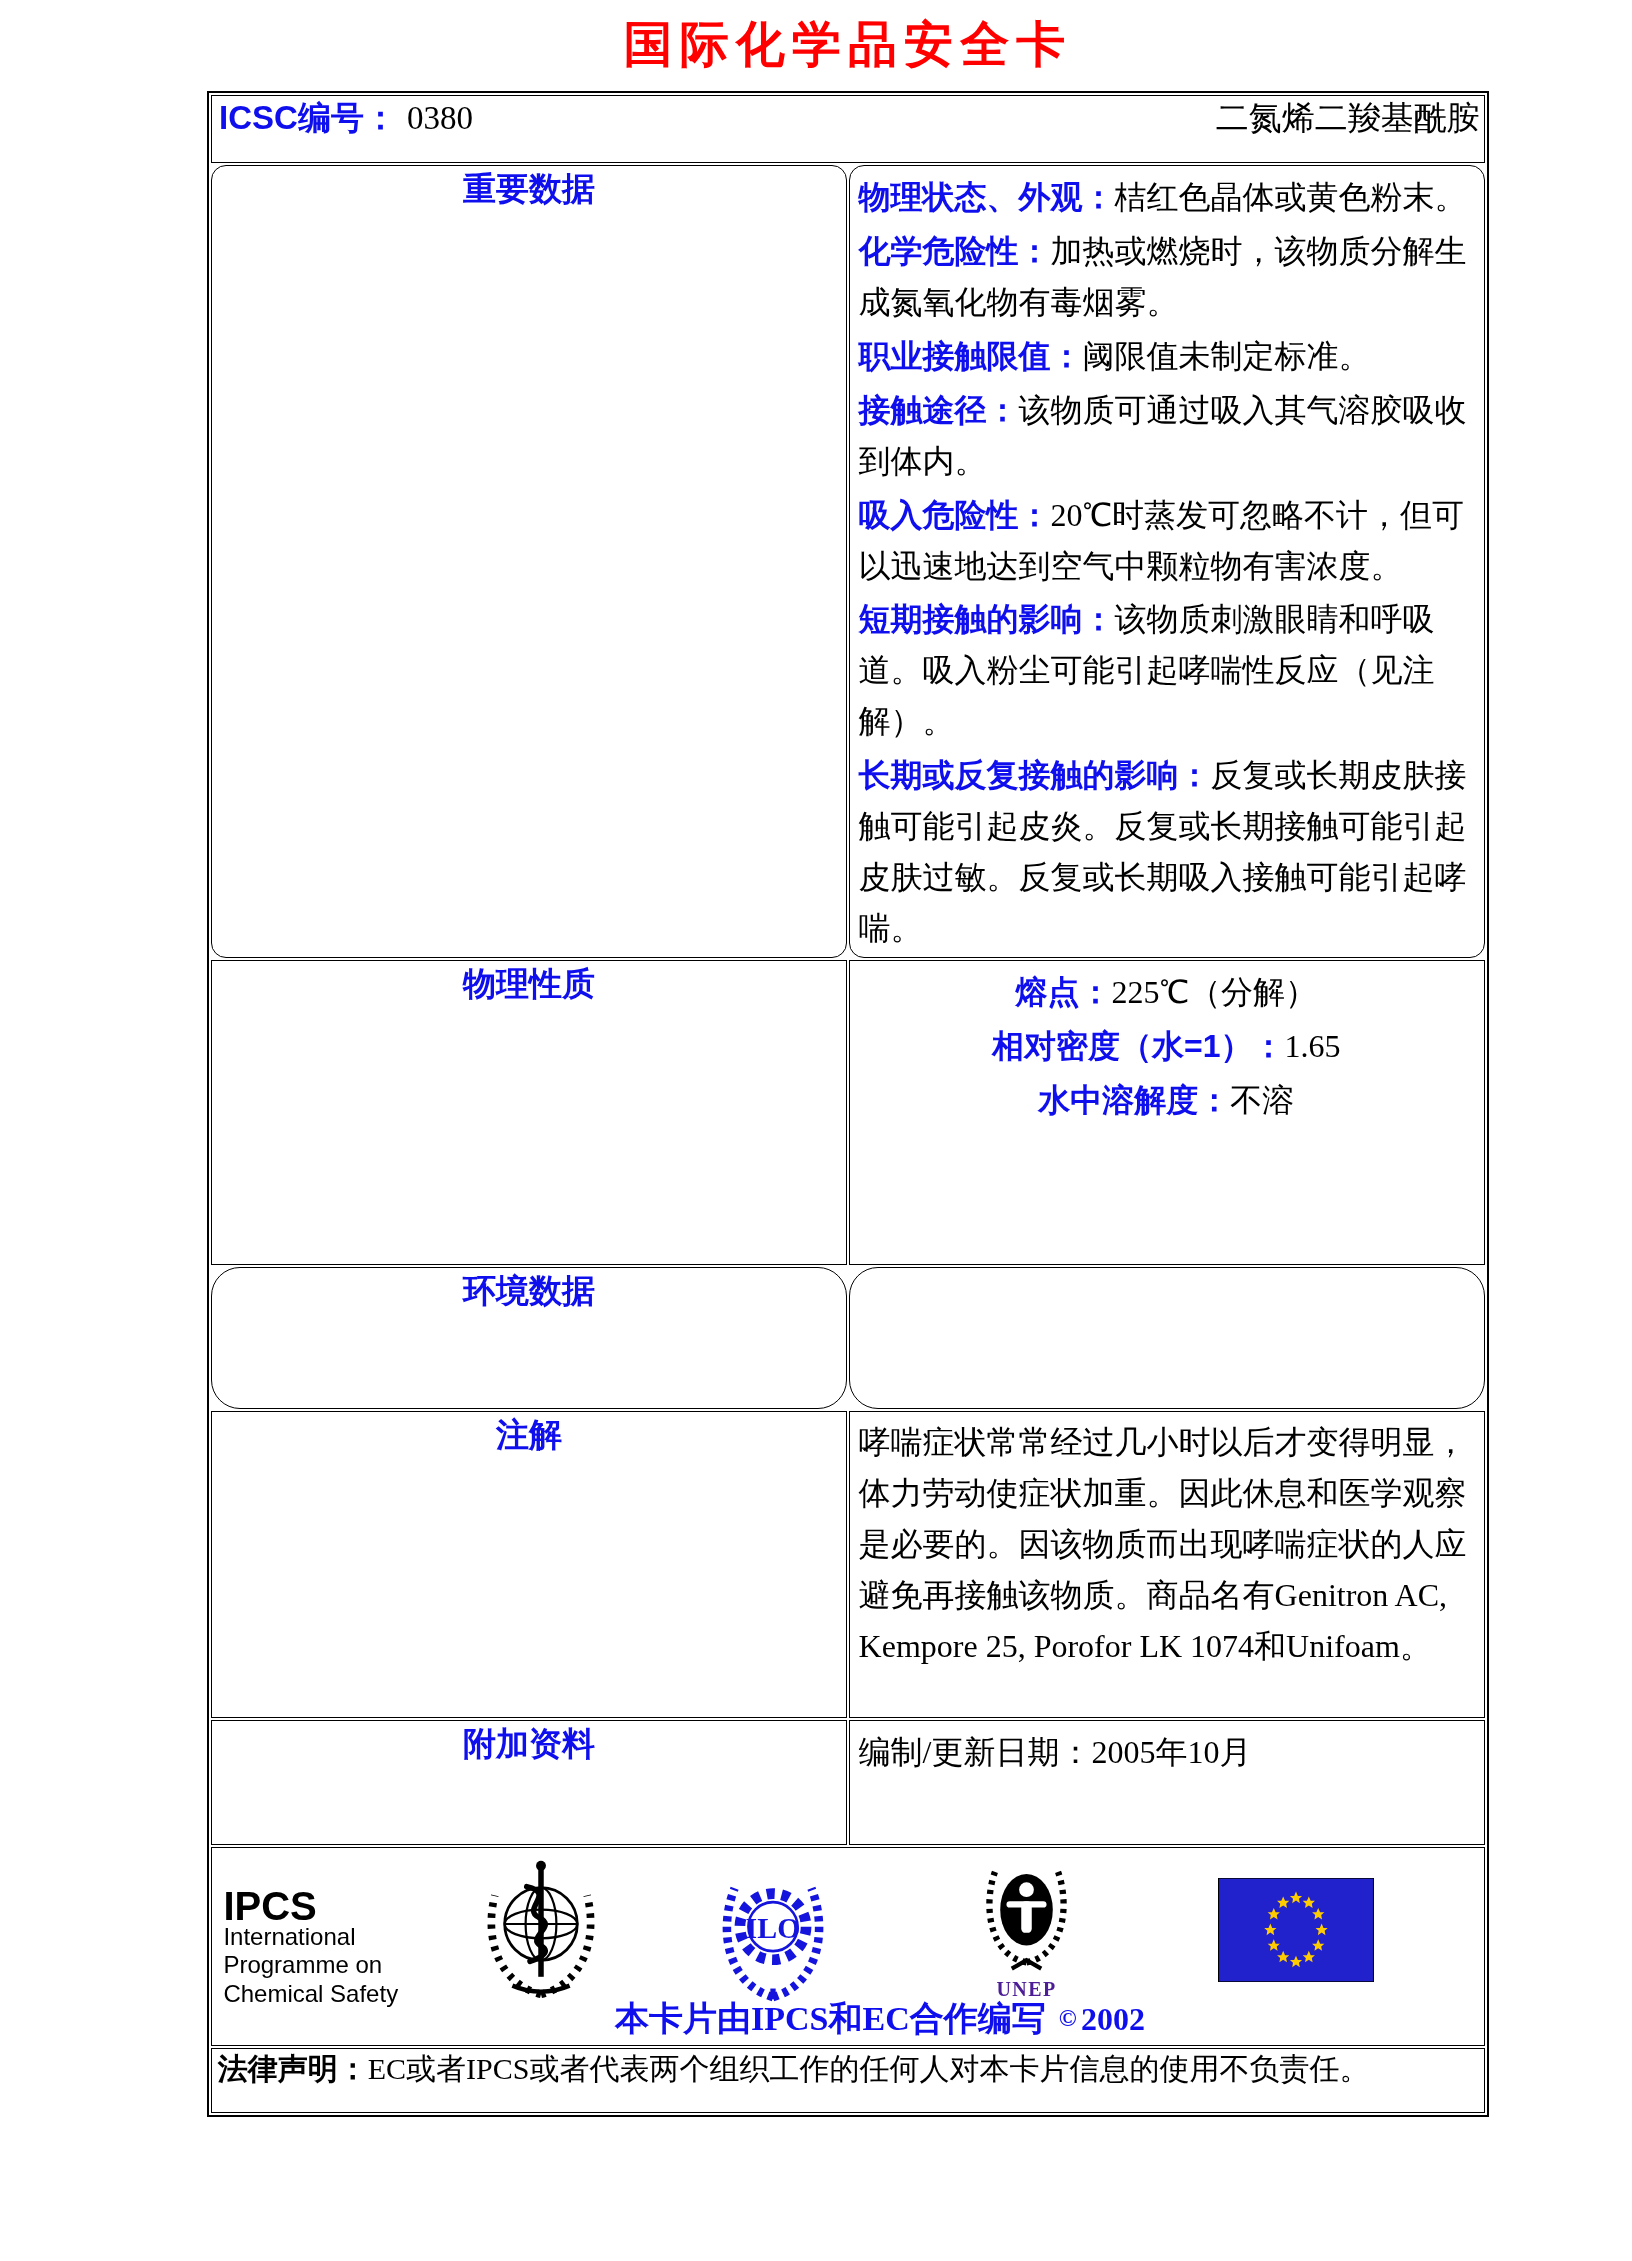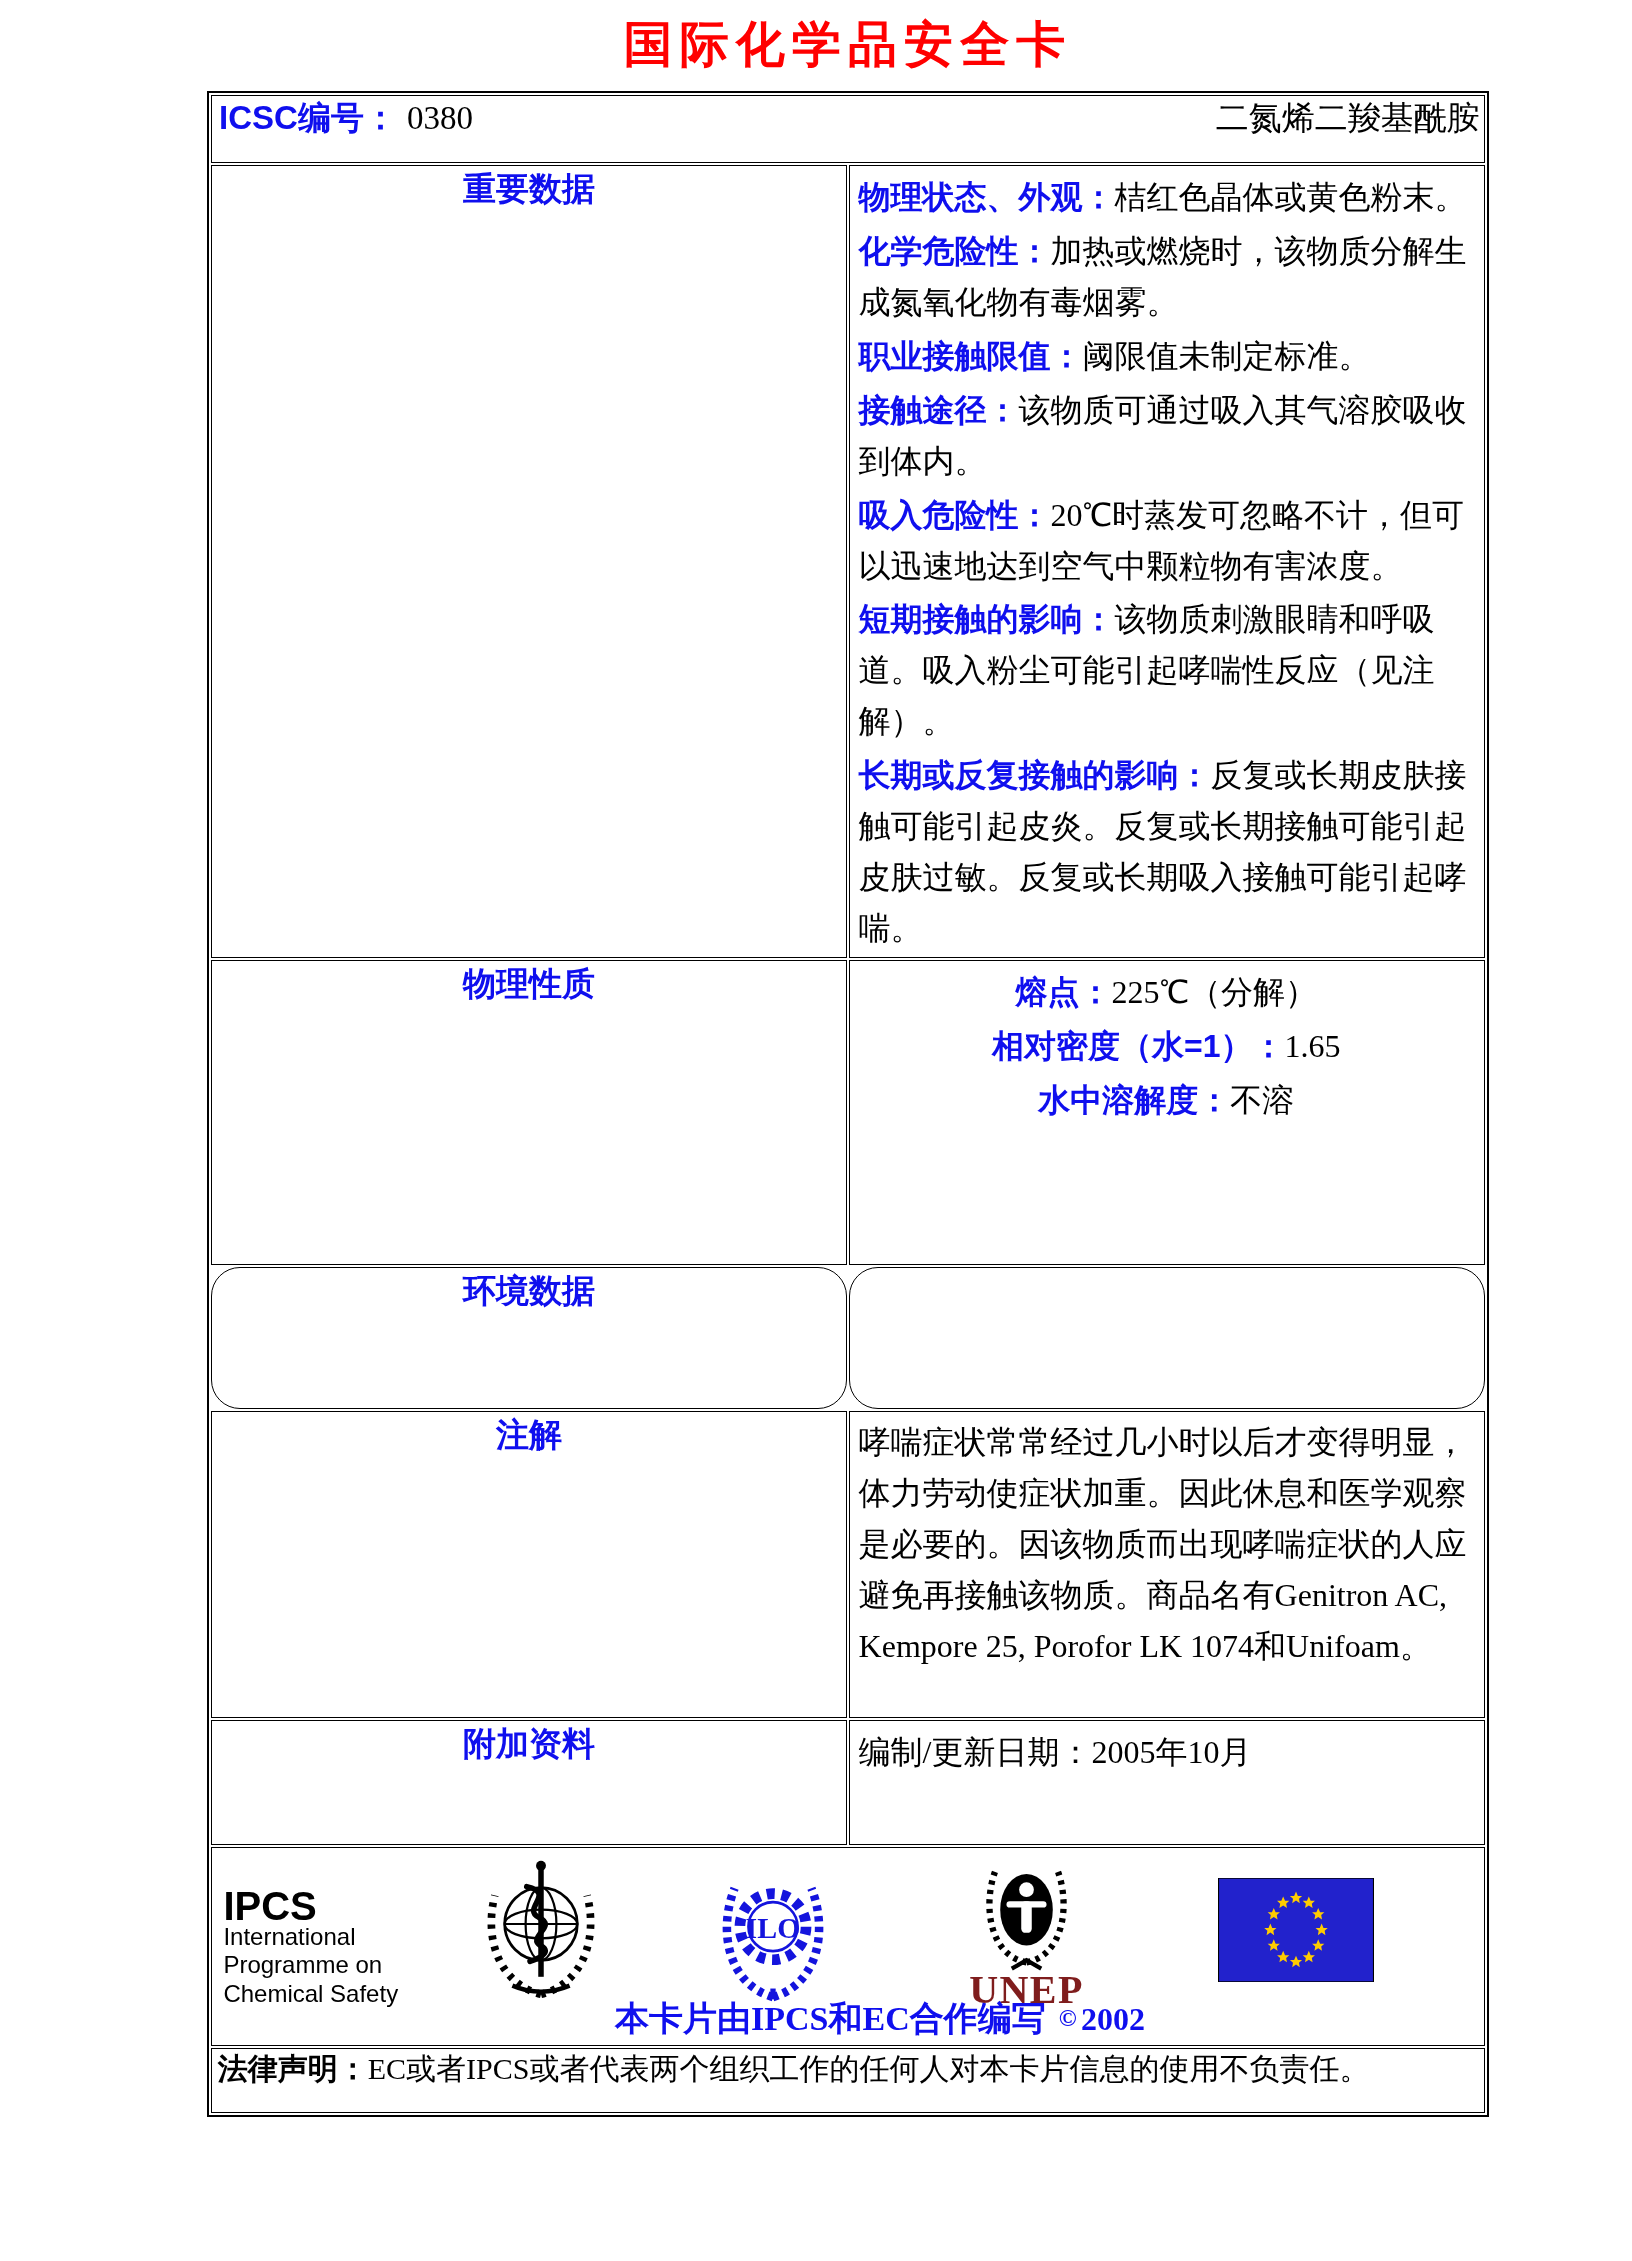--- a/index.html
+++ b/index.html
@@ -81,21 +81,21 @@
     color: #000;
     font-size: 33px;
     margin-left: 10px;
   }
   .chem-name {
     font-family: "Liberation Serif", serif;
     color: #000;
     font-size: 33px;
     margin-left: 26px;
   }
-  td.h-important { height: 604px; }
+  td.h-important { height: 604px; border-radius: 15px; }
   td.h-physical  { height: 297px; text-align: center; }
   td.h-environ   { height: 134px; border-radius: 29px; }
   td.h-notes     { height: 300px; }
   td.h-addinfo   { height: 117px; }
   .notes-text {
     font-size: 32px;
     line-height: 51px;
     font-family: "Liberation Serif", serif;
   }
   
@@ -114,25 +114,25 @@
   .ipcs-acronym { font-weight: bold; font-size: 40px; line-height: 34px; }
   .ipcs-line    { font-size: 24px; line-height: 28.5px; }
   .logo { position: absolute; }
   .logo-who  { left: 263px;  top: 10px; }
   .logo-ilo  { left: 497px;  top: 14.3px; }
   .logo-unep { left: 751px; top: 7.1px; text-align: center; }
   .logo-eu   { left: 1006px; top: 30px; }
   .unep-caption {
     font-family: "Liberation Serif", serif;
     font-weight: bold;
-    font-size: 40px;
+    font-size: 20px;
     letter-spacing: 1.4px;
     line-height: 31px;
     margin-top: -4.3px;
-    color: #7f1d1d;
+    color: #4c1d95;
   }
   .credit-line {
     position: absolute;
     left: 0;
     right: 0;
     bottom: 2.9px;
     text-align: center;
     padding-left: 64px;
     font-weight: bold;
     color: #0f0fee;

